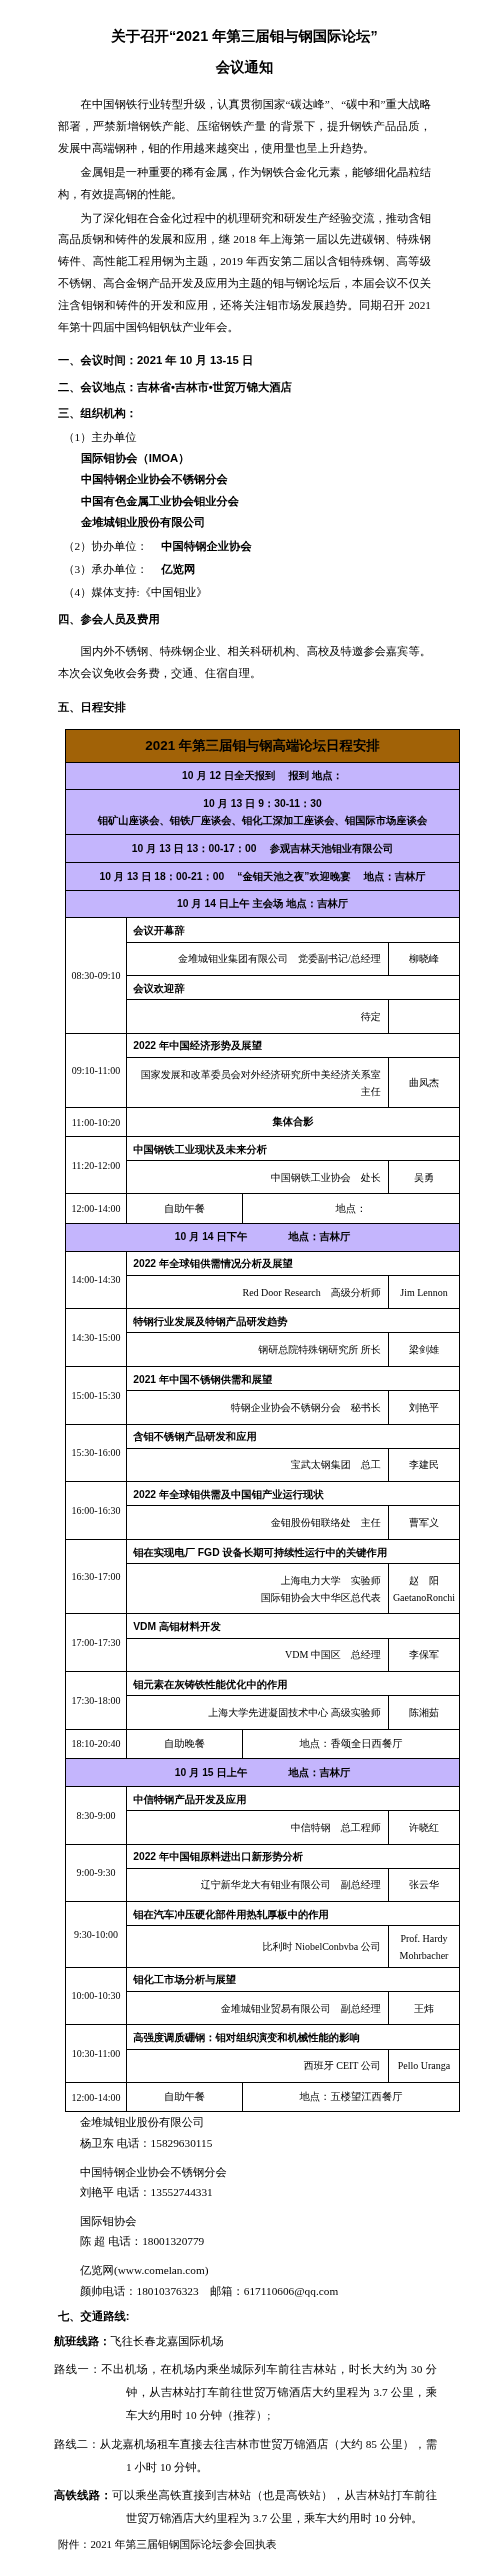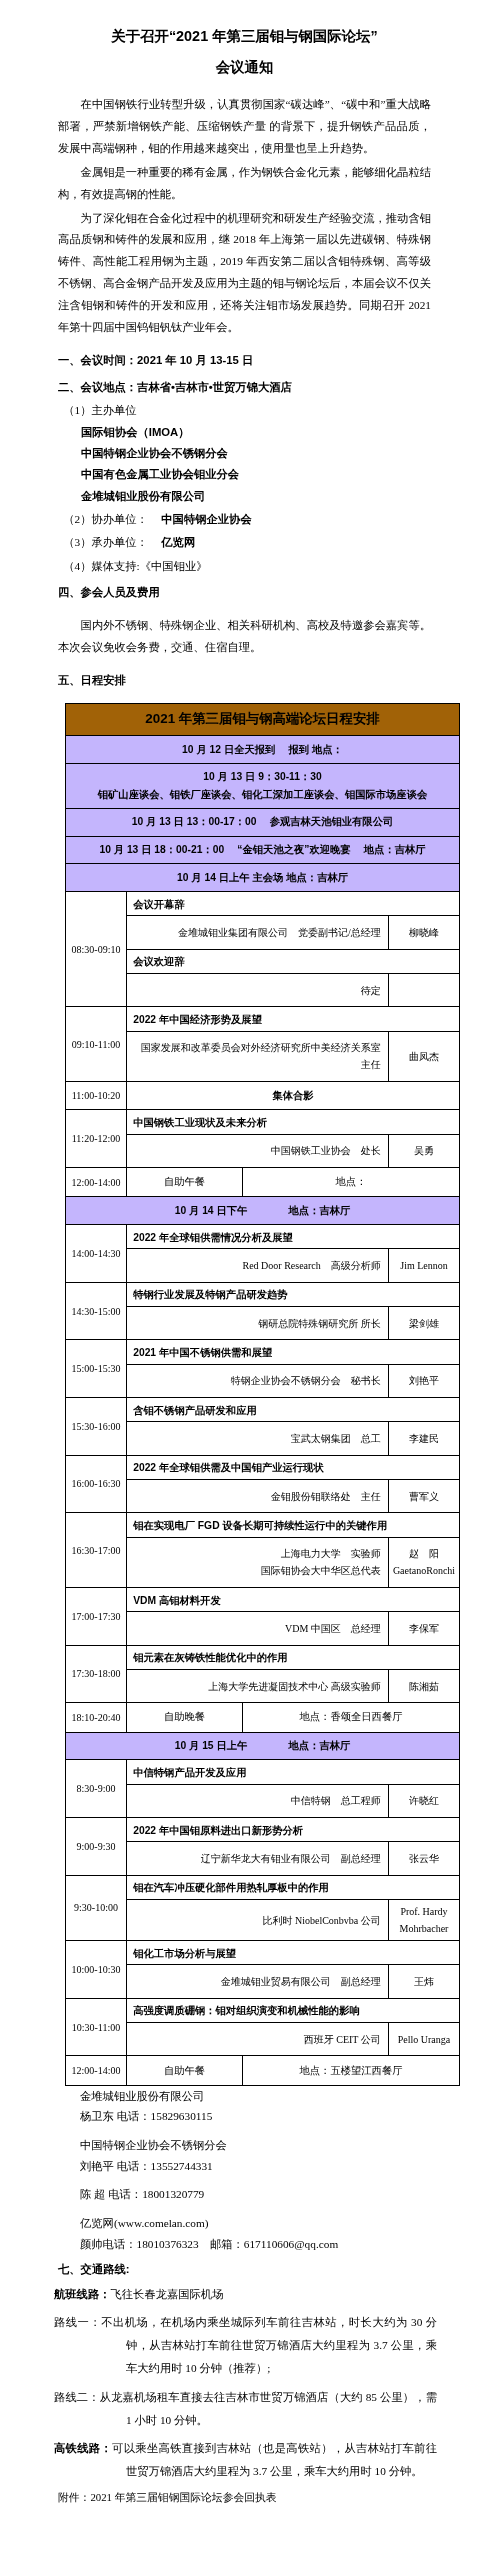--- a/index.html
+++ b/index.html
@@ -55,20 +55,21 @@
   <div class="doc-title hei">关于召开“2021 年第三届钼与钢国际论坛”</div>
   <div class="doc-title2 hei">会议通知</div>
 
   <p class="body-para">在中国钢铁行业转型升级，认真贯彻国家“碳达峰”、“碳中和”重大战略部署，严禁新增钢铁产能、压缩钢铁产量 的背景下，提升钢铁产品品质，发展中高端钢种，钼的作用越来越突出，使用量也呈上升趋势。</p>
   <p class="body-para">金属钼是一种重要的稀有金属，作为钢铁合金化元素，能够细化晶粒结构，有效提高钢的性能。</p>
   <p class="body-para">为了深化钼在合金化过程中的机理研究和研发生产经验交流，推动含钼高品质钢和铸件的发展和应用，继 2018 年上海第一届以先进碳钢、特殊钢铸件、高性能工程用钢为主题，2019 年西安第二届以含钼特殊钢、高等级不锈钢、高合金钢产品开发及应用为主题的钼与钢论坛后，本届会议不仅关注含钼钢和铸件的开发和应用，还将关注钼市场发展趋势。同期召开 2021 年第十四届中国钨钼钒钛产业年会。</p>
 
   <div class="sec">
     <div class="sec-h hei"><span>一、会议时间：</span><span>2021 年 10 月 13-15 日</span></div>
     <div class="sec-h hei"><span>二、会议地点：</span><span>吉林省•吉林市•世贸万锦大酒店</span></div>
+    <div class="sec-h hei">三、组织机构：</div>
     <div class="sub-item song">（1）主办单位</div>
     <div class="host-line hei">国际钼协会（IMOA）</div>
     <div class="host-line hei">中国特钢企业协会不锈钢分会</div>
     <div class="host-line hei">中国有色金属工业协会钼业分会</div>
     <div class="host-line hei">金堆城钼业股份有限公司</div>
     <div class="sub-item"><span class="song">（2）协办单位：</span><span class="hei sub-val">中国特钢企业协会</span></div>
     <div class="sub-item"><span class="song">（3）承办单位：</span><span class="hei sub-val">亿览网</span></div>
     <div class="sub-item"><span class="song">（4）媒体支持:</span><span class="song">《中国钼业》</span></div>
     <div class="sec-h hei">四、参会人员及费用</div>
   </div>
@@ -269,20 +270,21 @@
   <div>
       <div class="cpair">
         <div class="cline">金堆城钼业股份有限公司</div>
         <div class="cline">杨卫东 电话：15829630115</div>
       </div>
       <div class="cpair">
         <div class="cline">中国特钢企业协会不锈钢分会</div>
         <div class="cline">刘艳平 电话：13552744331</div>
       </div>
       <div class="cpair">
+        <div class="cline">国际钼协会</div>
         <div class="cline">陈 超 电话：18001320779</div>
       </div>
       <div class="cpair">
         <div class="cline">亿览网(www.comelan.com)</div>
         <div class="cline">颜帅电话：18010376323　邮箱：617110606@qq.com</div>
       </div>
     </div>
 
   <div class="transport-h hei">七、交通路线:</div>
   <div>

